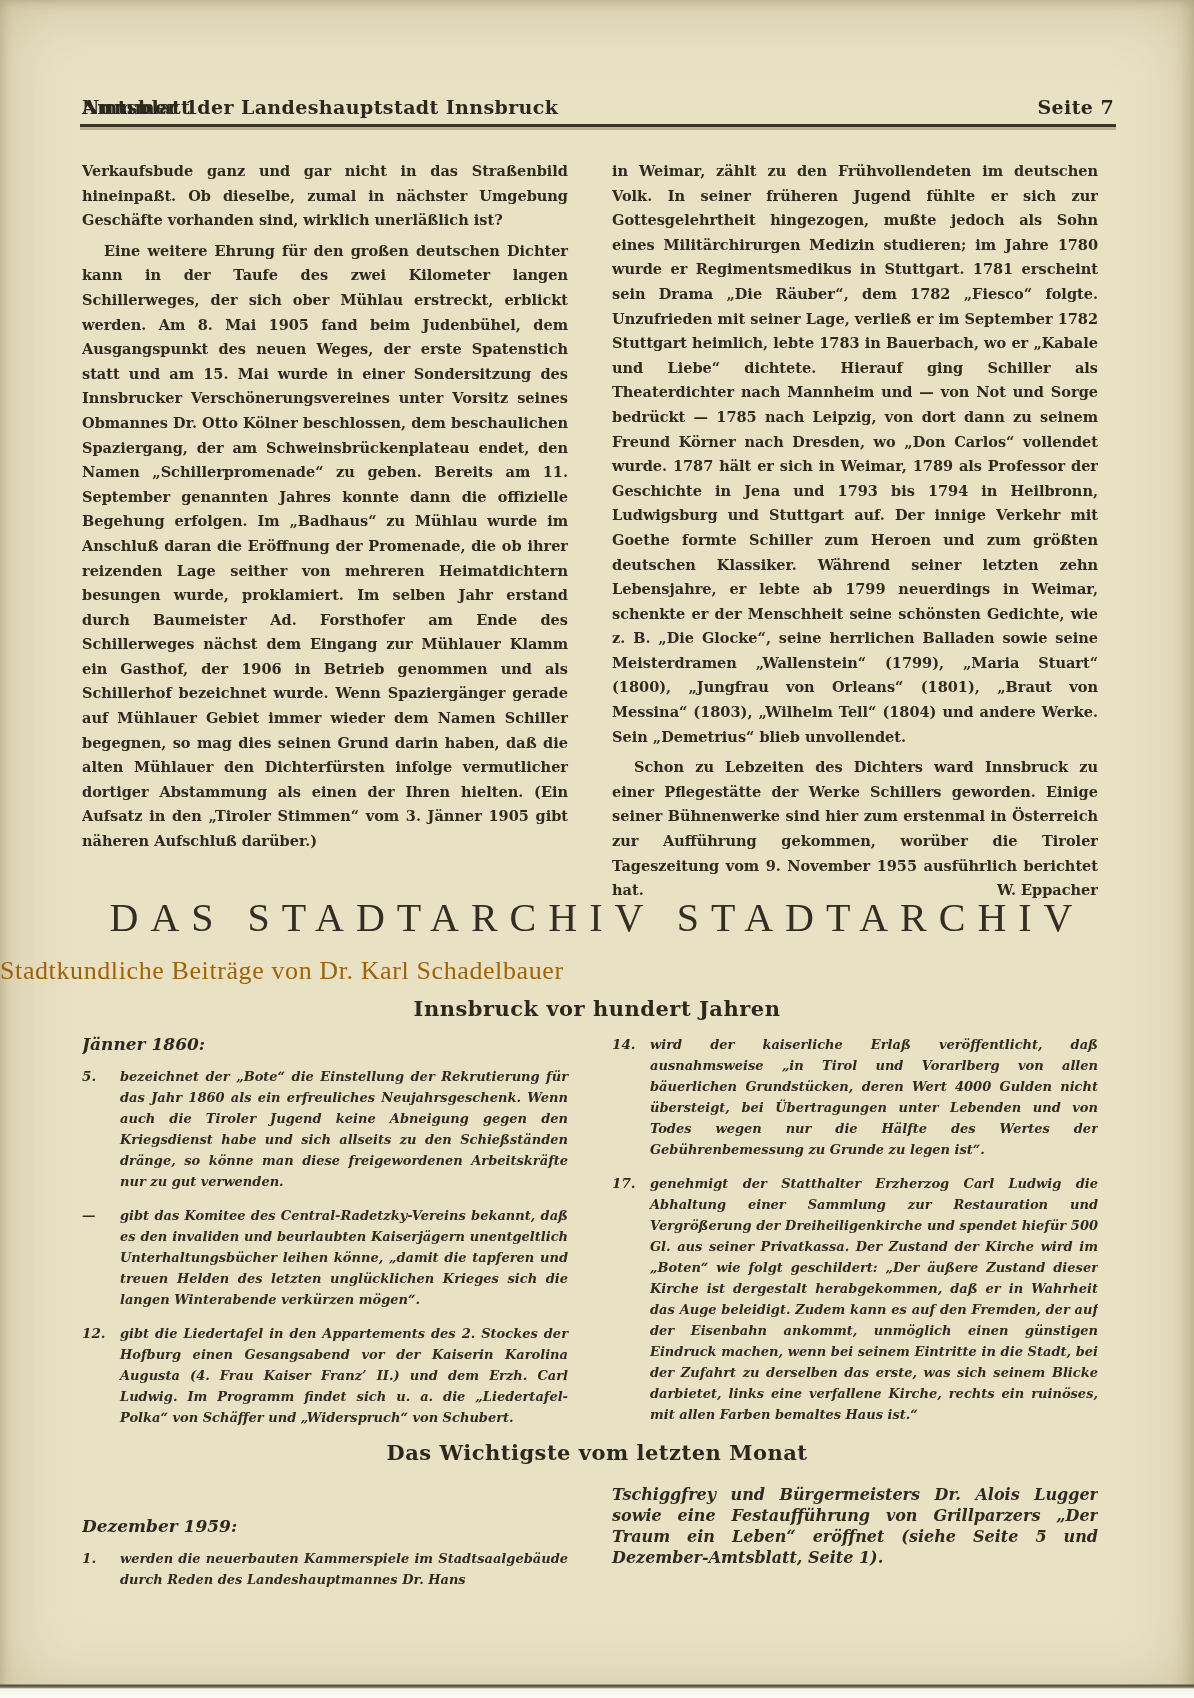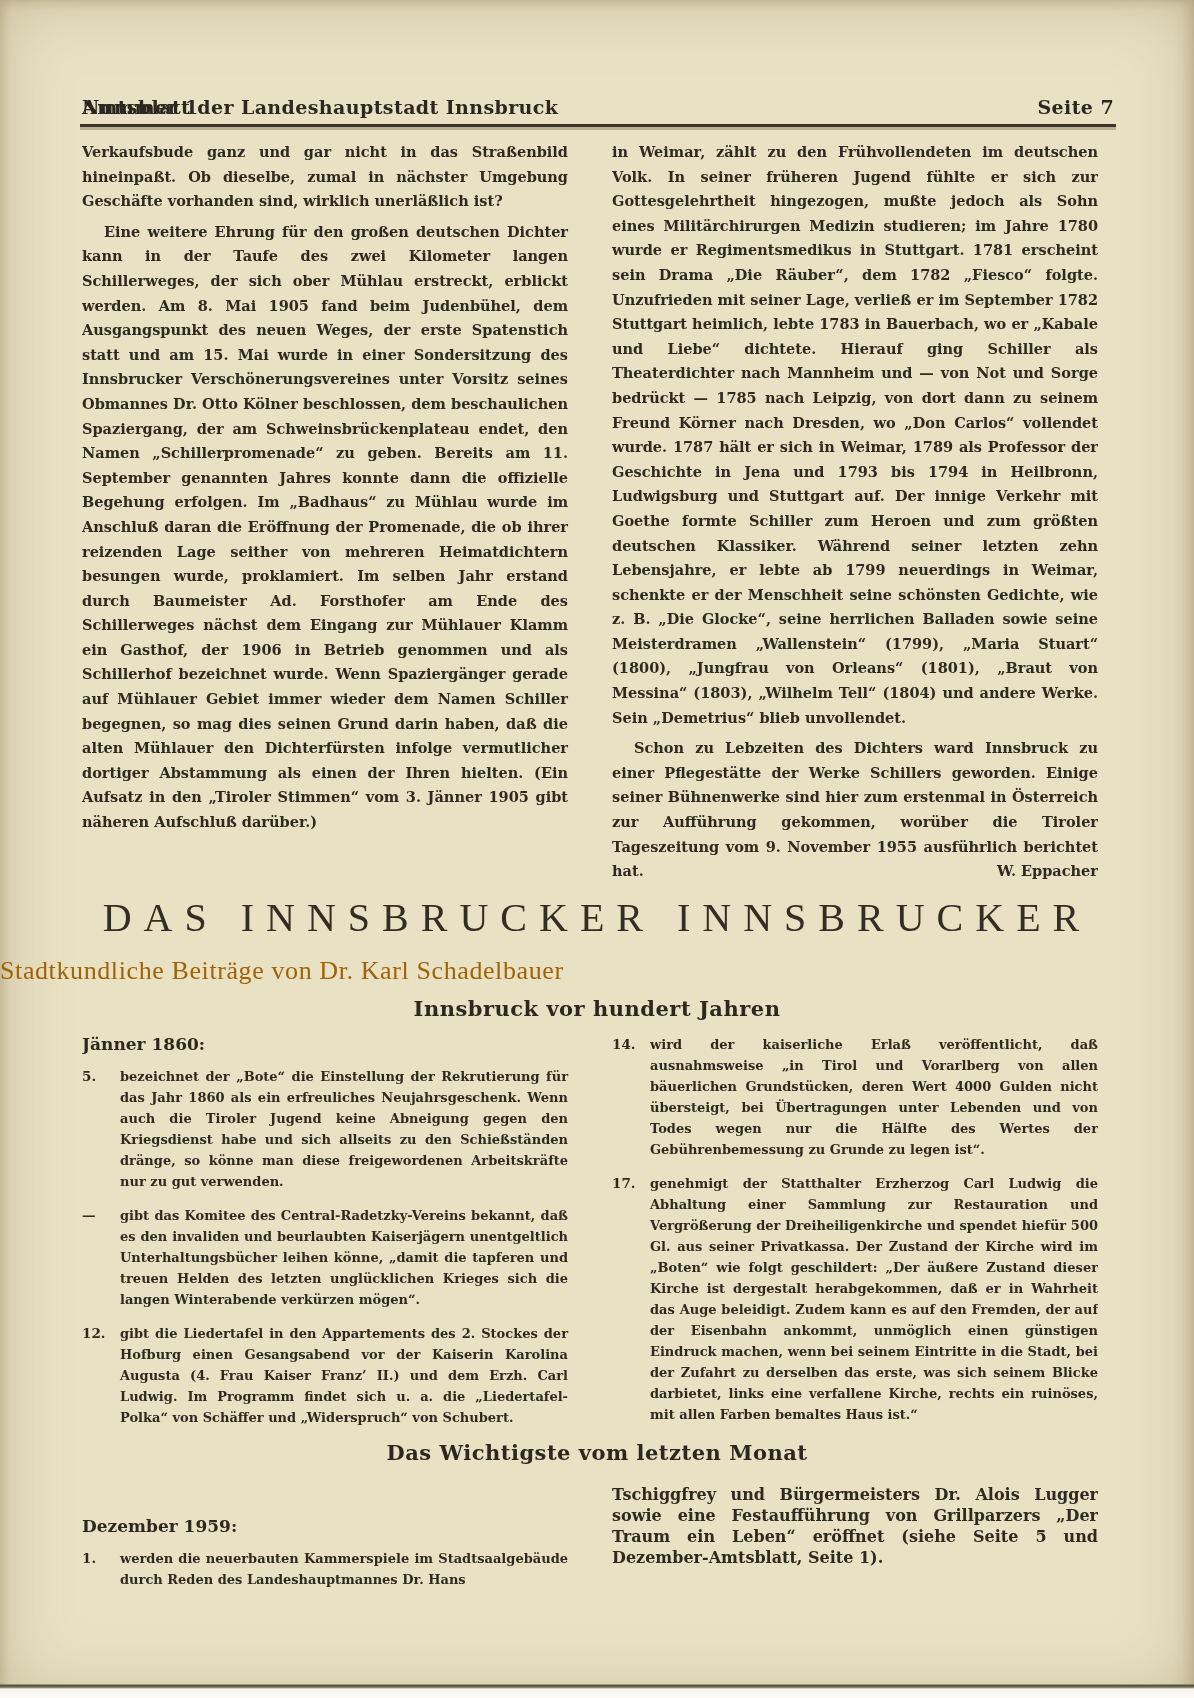--- a/index.html
+++ b/index.html
@@ -23,42 +23,42 @@
   }
   
   .hdr{position:absolute;left:82px;width:1032px;top:96px;height:26px;
        font-size:19px;font-weight:bold;letter-spacing:0.4px;color:#2c2820;}
   .hdr .l{position:absolute;left:0;top:0;}
   .hdr .c{position:absolute;left:0;right:0;top:0;text-align:left;}
   .hdr .r{position:absolute;right:0;top:0;text-align:center;}
   .hdr-rule{position:absolute;left:80px;width:1036px;top:124px;height:3px;
             background:#39352a;box-shadow:0 3px 0 rgba(57,53,42,0.28);}
   
-  .article{position:absolute;left:82px;top:140px;width:1016px;height:740px;
+  .article{position:absolute;left:82px;top:159px;width:1016px;height:740px;
            display:flex;gap:44px;overflow:hidden;}
   .article .col{flex:1 1 0;min-width:0;}
   .article p{margin:6px 0 0;font-size:14.5px;line-height:24.6px;font-weight:bold;
              text-align:justify;hyphens:auto;-webkit-hyphens:auto;color:#2e2a20;}
   .article p.first{margin-top:0;}
   .article p.ind{text-indent:22px;}
   .sig{float:right;font-weight:bold;padding-left:30px;}
   
   .big-title{position:absolute;left:0;right:0;top:894px;text-align:center;
              font-family:"Liberation Serif","DejaVu Serif",serif;font-weight:400;
              font-size:40px;letter-spacing:12px;white-space:nowrap;color:#332e24;}
   .subtitle{position:absolute;left:0;right:0;top:956px;
             font-family:"Liberation Serif","DejaVu Serif",serif;
             font-size:26px;letter-spacing:0.6px;color:#a16207;}
   .sec-head{position:absolute;left:0;right:0;text-align:center;font-weight:bold;
             font-size:21px;letter-spacing:0.5px;color:#2c2820;}
   .sec-head.h1{top:996px;}
   .sec-head.h2{top:1440px;}
   
   .list-sec{position:absolute;left:82px;width:1016px;display:flex;gap:44px;overflow:hidden;}
-  .list-sec .col{flex:1 1 0;min-width:0;}
+  .list-sec .col{flex:1 1 0;min-width:0;font-style:italic;}
   .sec1{top:1034px;height:402px;}
   .sec2{top:1484px;height:180px;}
   .date-label{font-size:17px;font-weight:bold;margin:0 0 12px;color:#2c2820;}
   .item{display:flex;margin:0 0 13px;}
   .item .num{flex:0 0 34px;font-size:13.5px;font-weight:bold;line-height:21px;padding-right:4px;}
   .item .itxt{flex:1 1 0;min-width:0;font-size:13px;line-height:21px;font-weight:bold;
               text-align:justify;hyphens:auto;-webkit-hyphens:auto;}
   .sec2 .date-label{margin-top:32px;}
   .sec2 .cont{font-size:16px;line-height:21px;font-weight:bold;text-align:justify;
               hyphens:auto;-webkit-hyphens:auto;margin:0;}
@@ -79,21 +79,21 @@
     <div class="col">
       <p class="first">Verkaufsbude ganz und gar nicht in das Straßenbild hineinpaßt. Ob dieselbe, zumal in nächster Umgebung Geschäfte vorhanden sind, wirklich unerläßlich ist?</p>
       <p class="ind">Eine weitere Ehrung für den großen deutschen Dichter kann in der Taufe des zwei Kilometer langen Schillerweges, der sich ober Mühlau erstreckt, erblickt werden. Am 8. Mai 1905 fand beim Judenbühel, dem Ausgangspunkt des neuen Weges, der erste Spatenstich statt und am 15. Mai wurde in einer Sondersitzung des Innsbrucker Verschönerungsvereines unter Vorsitz seines Obmannes Dr. Otto Kölner beschlossen, dem beschaulichen Spaziergang, der am Schweinsbrückenplateau endet, den Namen „Schillerpromenade“ zu geben. Bereits am 11. September genannten Jahres konnte dann die offizielle Begehung erfolgen. Im „Badhaus“ zu Mühlau wurde im Anschluß daran die Eröffnung der Promenade, die ob ihrer reizenden Lage seither von mehreren Heimatdichtern besungen wurde, proklamiert. Im selben Jahr erstand durch Baumeister Ad. Forsthofer am Ende des Schillerweges nächst dem Eingang zur Mühlauer Klamm ein Gasthof, der 1906 in Betrieb genommen und als Schillerhof bezeichnet wurde. Wenn Spaziergänger gerade auf Mühlauer Gebiet immer wieder dem Namen Schiller begegnen, so mag dies seinen Grund darin haben, daß die alten Mühlauer den Dichterfürsten infolge vermutlicher dortiger Abstammung als einen der Ihren hielten. (Ein Aufsatz in den „Tiroler Stimmen“ vom 3. Jänner 1905 gibt näheren Aufschluß darüber.)</p>
     </div>
     <div class="col">
       <p class="first">in Weimar, zählt zu den Frühvollendeten im deutschen Volk. In seiner früheren Jugend fühlte er sich zur Gottesgelehrtheit hingezogen, mußte jedoch als Sohn eines Militärchirurgen Medizin studieren; im Jahre 1780 wurde er Regimentsmedikus in Stuttgart. 1781 erscheint sein Drama „Die Räuber“, dem 1782 „Fiesco“ folgte. Unzufrieden mit seiner Lage, verließ er im September 1782 Stuttgart heimlich, lebte 1783 in Bauerbach, wo er „Kabale und Liebe“ dichtete. Hierauf ging Schiller als Theaterdichter nach Mannheim und — von Not und Sorge bedrückt — 1785 nach Leipzig, von dort dann zu seinem Freund Körner nach Dresden, wo „Don Carlos“ vollendet wurde. 1787 hält er sich in Weimar, 1789 als Professor der Geschichte in Jena und 1793 bis 1794 in Heilbronn, Ludwigsburg und Stuttgart auf. Der innige Verkehr mit Goethe formte Schiller zum Heroen und zum größten deutschen Klassiker. Während seiner letzten zehn Lebensjahre, er lebte ab 1799 neuerdings in Weimar, schenkte er der Menschheit seine schönsten Gedichte, wie z. B. „Die Glocke“, seine herrlichen Balladen sowie seine Meisterdramen „Wallenstein“ (1799), „Maria Stuart“ (1800), „Jungfrau von Orleans“ (1801), „Braut von Messina“ (1803), „Wilhelm Tell“ (1804) und andere Werke. Sein „Demetrius“ blieb unvollendet.</p>
       <p class="ind"><span>Schon zu Lebzeiten des Dichters ward Innsbruck zu einer Pflegestätte der Werke Schillers geworden. Einige seiner Bühnenwerke sind hier zum erstenmal in Österreich zur Aufführung gekommen, worüber die Tiroler Tageszeitung vom 9. November 1955 ausführlich berichtet hat.</span><span class="sig">W. Eppacher</span></p>
     </div>
   </div>
 
-  <div class="big-title">DAS INNSBRUCKER INNSBRUCKER</div>
+  <div class="big-title">DAS STADTARCHIV STADTARCHIV</div>
   <div class="subtitle">Stadtkundliche Beiträge von Dr. Karl Schadelbauer</div>
 
   <div class="sec-head h1">Innsbruck vor hundert Jahren</div>
   <div class="list-sec sec1">
     <div class="col">
       <p class="date-label">Jänner 1860:</p>
       <div class="item">
         <span class="num">5.</span>
         <span class="itxt">bezeichnet der „Bote“ die Einstellung der Rekrutierung für das Jahr 1860 als ein erfreuliches Neujahrsgeschenk. Wenn auch die Tiroler Jugend keine Abneigung gegen den Kriegsdienst habe und sich allseits zu den Schießständen dränge, so könne man diese freigewordenen Arbeitskräfte nur zu gut verwenden.</span>
       </div>

